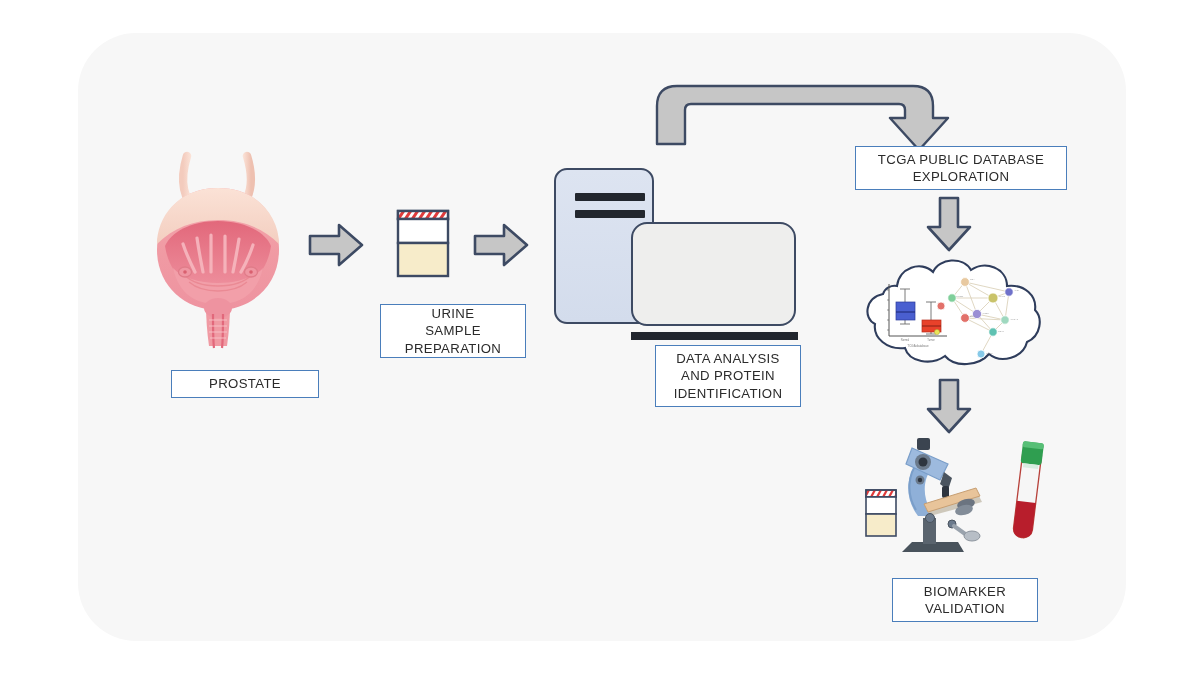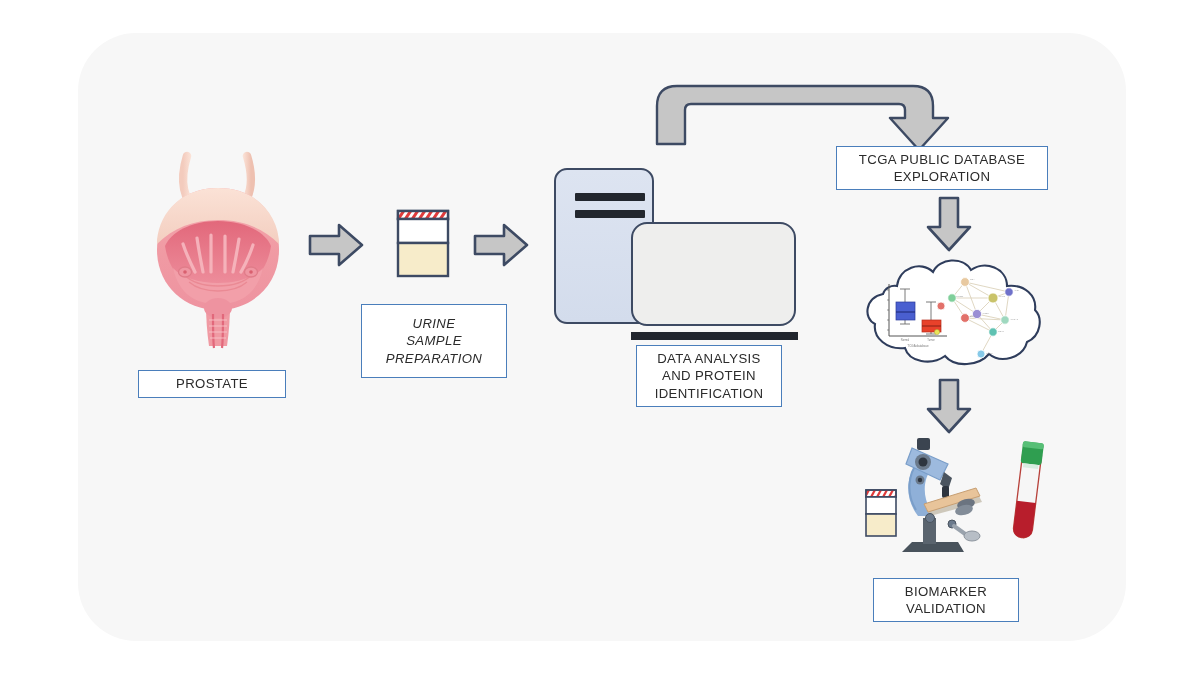--- a/index.html
+++ b/index.html
@@ -27,20 +27,21 @@
     color:#2b2b2b;
     font-size:13.2px;
     line-height:17.5px;
     letter-spacing:.35px;
     display:flex;
     align-items:center;
     justify-content:center;
     text-align:center;
     white-space:pre-line;
     padding:3px 6px;
+    margin-left:19px;
   }
 
   
   .arrow-right{ position:absolute; }
   .arrow-down{ position:absolute; }
 
   
   .anatomy{ position:absolute; left:143px; top:148px; width:150px; height:205px; }
 
   
@@ -145,21 +146,21 @@
       <path d="M80 166 C80 180 80 192 79 200" stroke="#e2687b" stroke-width="2.2" fill="none"></path>
       <g stroke="#f7bec5" stroke-width="1.1" opacity=".9">
         <path d="M66 172 H84"></path>
           <path d="M66 178 H84"></path>
           <path d="M66 184 H84"></path>
           <path d="M67 190 H83"></path>
       </g>
     </svg>
   </div>
 
-  <div class="label-box" style="left:138px; top:370px; width:148px; height:28px;">
+  <div class="label-box" style="left:152px; top:370px; width:148px; height:28px;">
     <span>PROSTATE</span>
   </div>
 
   <div class="arrow-right" style="left:308px; top:222px; width:56px; height:46px;">
     <svg viewBox="0 0 56 46" width="56" height="46">
       <path d="M2 14 H31 V3 L54 23 L31 43 V32 H2 Z" fill="#c6c6c6" stroke="#3d4a63" stroke-width="2.6" stroke-linejoin="round"></path>
     </svg>
   </div>
 
   <div class="cup" style="left:395px; top:208px; width:56px; height:72px;">
@@ -180,21 +181,21 @@
       </g>
       <clipPath id="capclip">
           <rect x="3" y="3" width="50" height="8"></rect>
         </clipPath>
       <rect x="3" y="3" width="50" height="8" fill="none" stroke="#3d4a63" stroke-width="2.4"></rect>
       <rect x="3" y="11" width="50" height="24" fill="#ffffff" stroke="#3d4a63" stroke-width="2.4"></rect>
       <rect x="3" y="35" width="50" height="33" fill="#f7ecca" stroke="#3d4a63" stroke-width="2.4"></rect>
     </svg>
   </div>
 
-  <div class="label-box" style="left:361px; top:304px; width:146px; height:74px;font-style:italic;">
+  <div class="label-box" style="left:361px; top:304px; width:146px; height:54px;">
     <span>URINE
 SAMPLE
 PREPARATION</span>
   </div>
 
   <div class="arrow-right" style="left:473px; top:222px; width:56px; height:46px;">
     <svg viewBox="0 0 56 46" width="56" height="46">
       <path d="M2 14 H31 V3 L54 23 L31 43 V32 H2 Z" fill="#c6c6c6" stroke="#3d4a63" stroke-width="2.6" stroke-linejoin="round"></path>
     </svg>
   </div>

